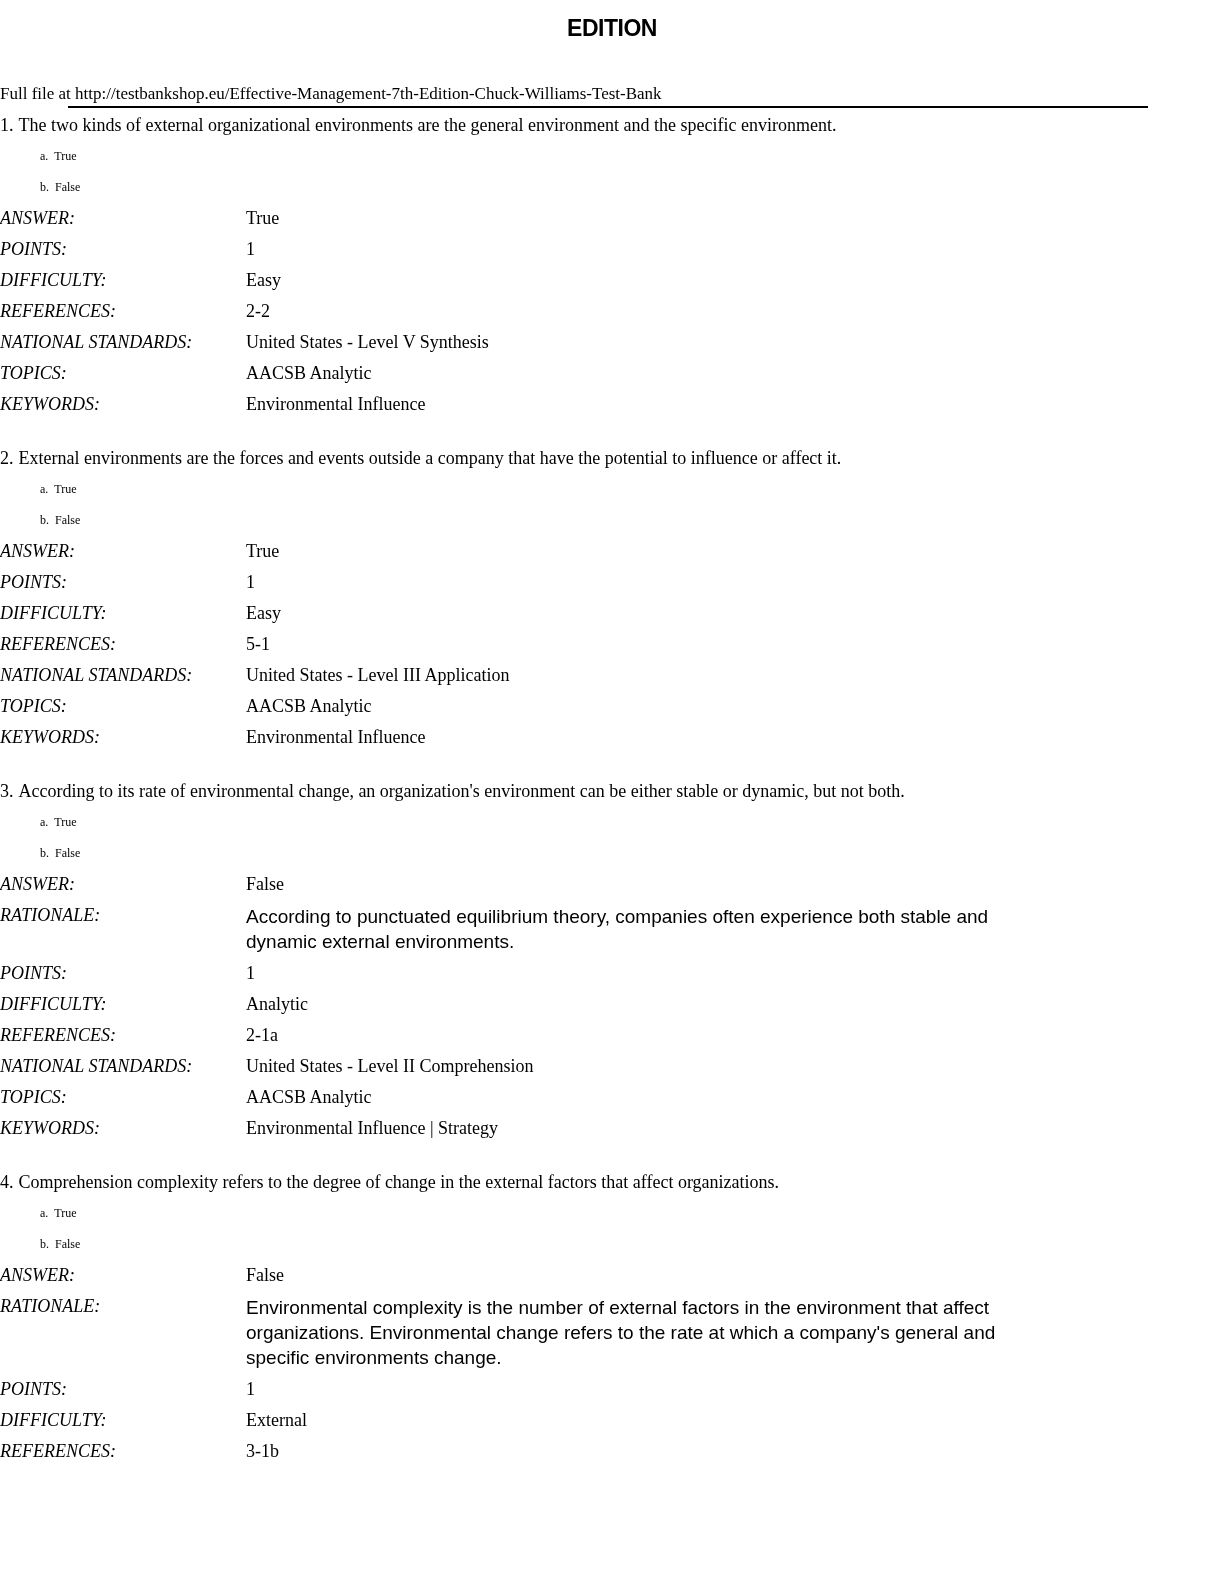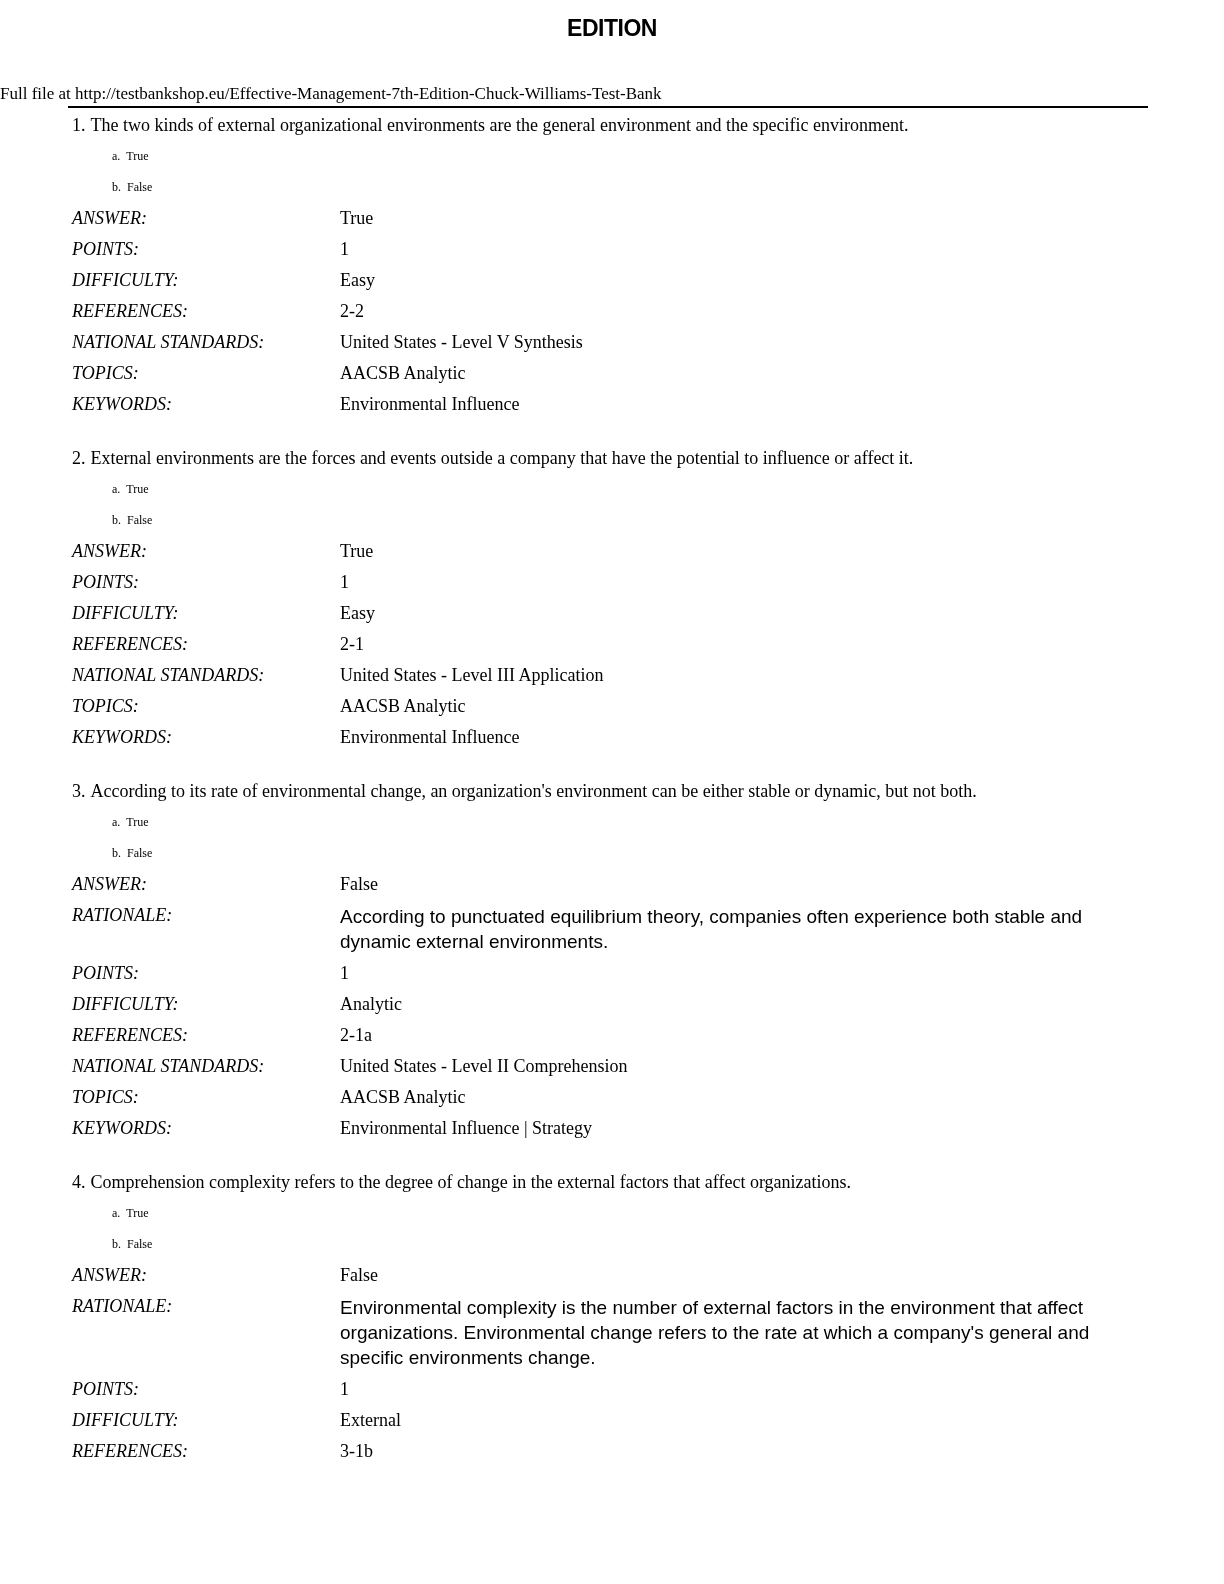--- a/index.html
+++ b/index.html
@@ -35,21 +35,20 @@
     font-size: 17px;
     line-height: 20px;
   }
   .header-divider {
     margin: 2px 0 0 68px;
     width: 1080px;
     height: 2px;
     background: #000000;
   }
   .content {
-    margin-left: 72px;
     margin-top: 6px;
     width: 1070px;
   }
   .question {
     margin-bottom: 31px;
   }
   .q-text {
     font-size: 18px;
     line-height: 23px;
     margin: 0 0 8px 0;
@@ -61,21 +60,20 @@
     line-height: 23px;
     margin-bottom: 8px;
   }
   .option-letter { margin-right: 6px; }
   .field-row {
     display: flex;
     align-items: flex-start;
     margin-bottom: 8px;
     font-size: 18px;
     line-height: 23px;
-    gap: 22px;
   }
   .field-label {
     flex: 0 0 246px;
     font-style: italic;
   }
   .field-value {
     max-width: 770px;
   }
   .field-value.sans {
     font-family: "Liberation Sans", sans-serif;
@@ -158,21 +156,21 @@
     <span class="field-value">1</span>
   </div>
 
   <div class="field-row">
     <span class="field-label">DIFFICULTY:</span>
     <span class="field-value">Easy</span>
   </div>
 
   <div class="field-row">
     <span class="field-label">REFERENCES:</span>
-    <span class="field-value">2-1</span>
+    <span class="field-value">5-1</span>
   </div>
 
   <div class="field-row">
     <span class="field-label">NATIONAL STANDARDS:</span>
     <span class="field-value">United States - Level III Application</span>
   </div>
 
   <div class="field-row">
     <span class="field-label">TOPICS:</span>
     <span class="field-value">AACSB Analytic</span>

